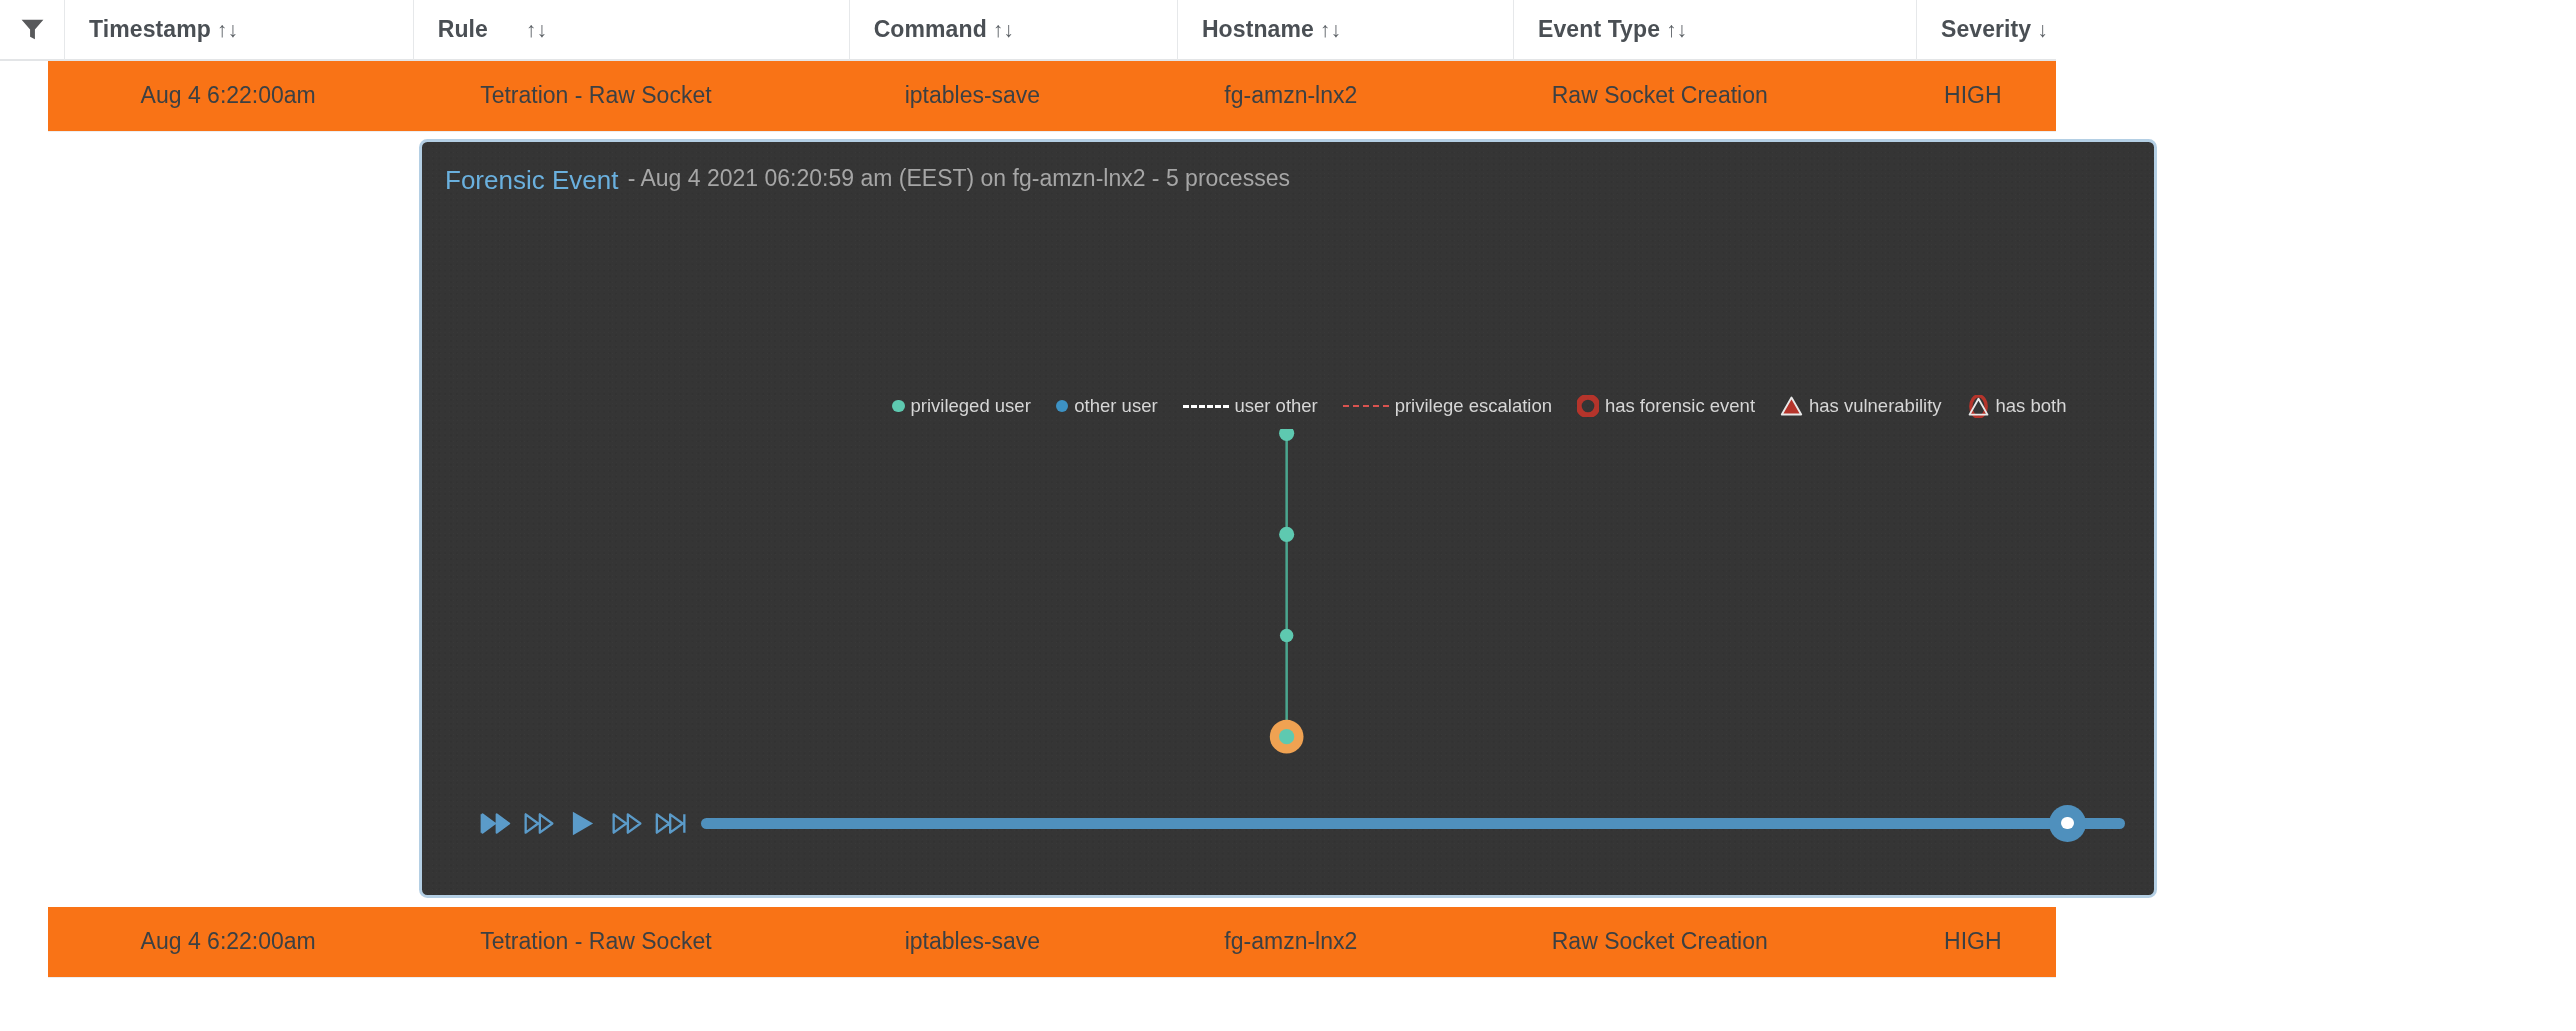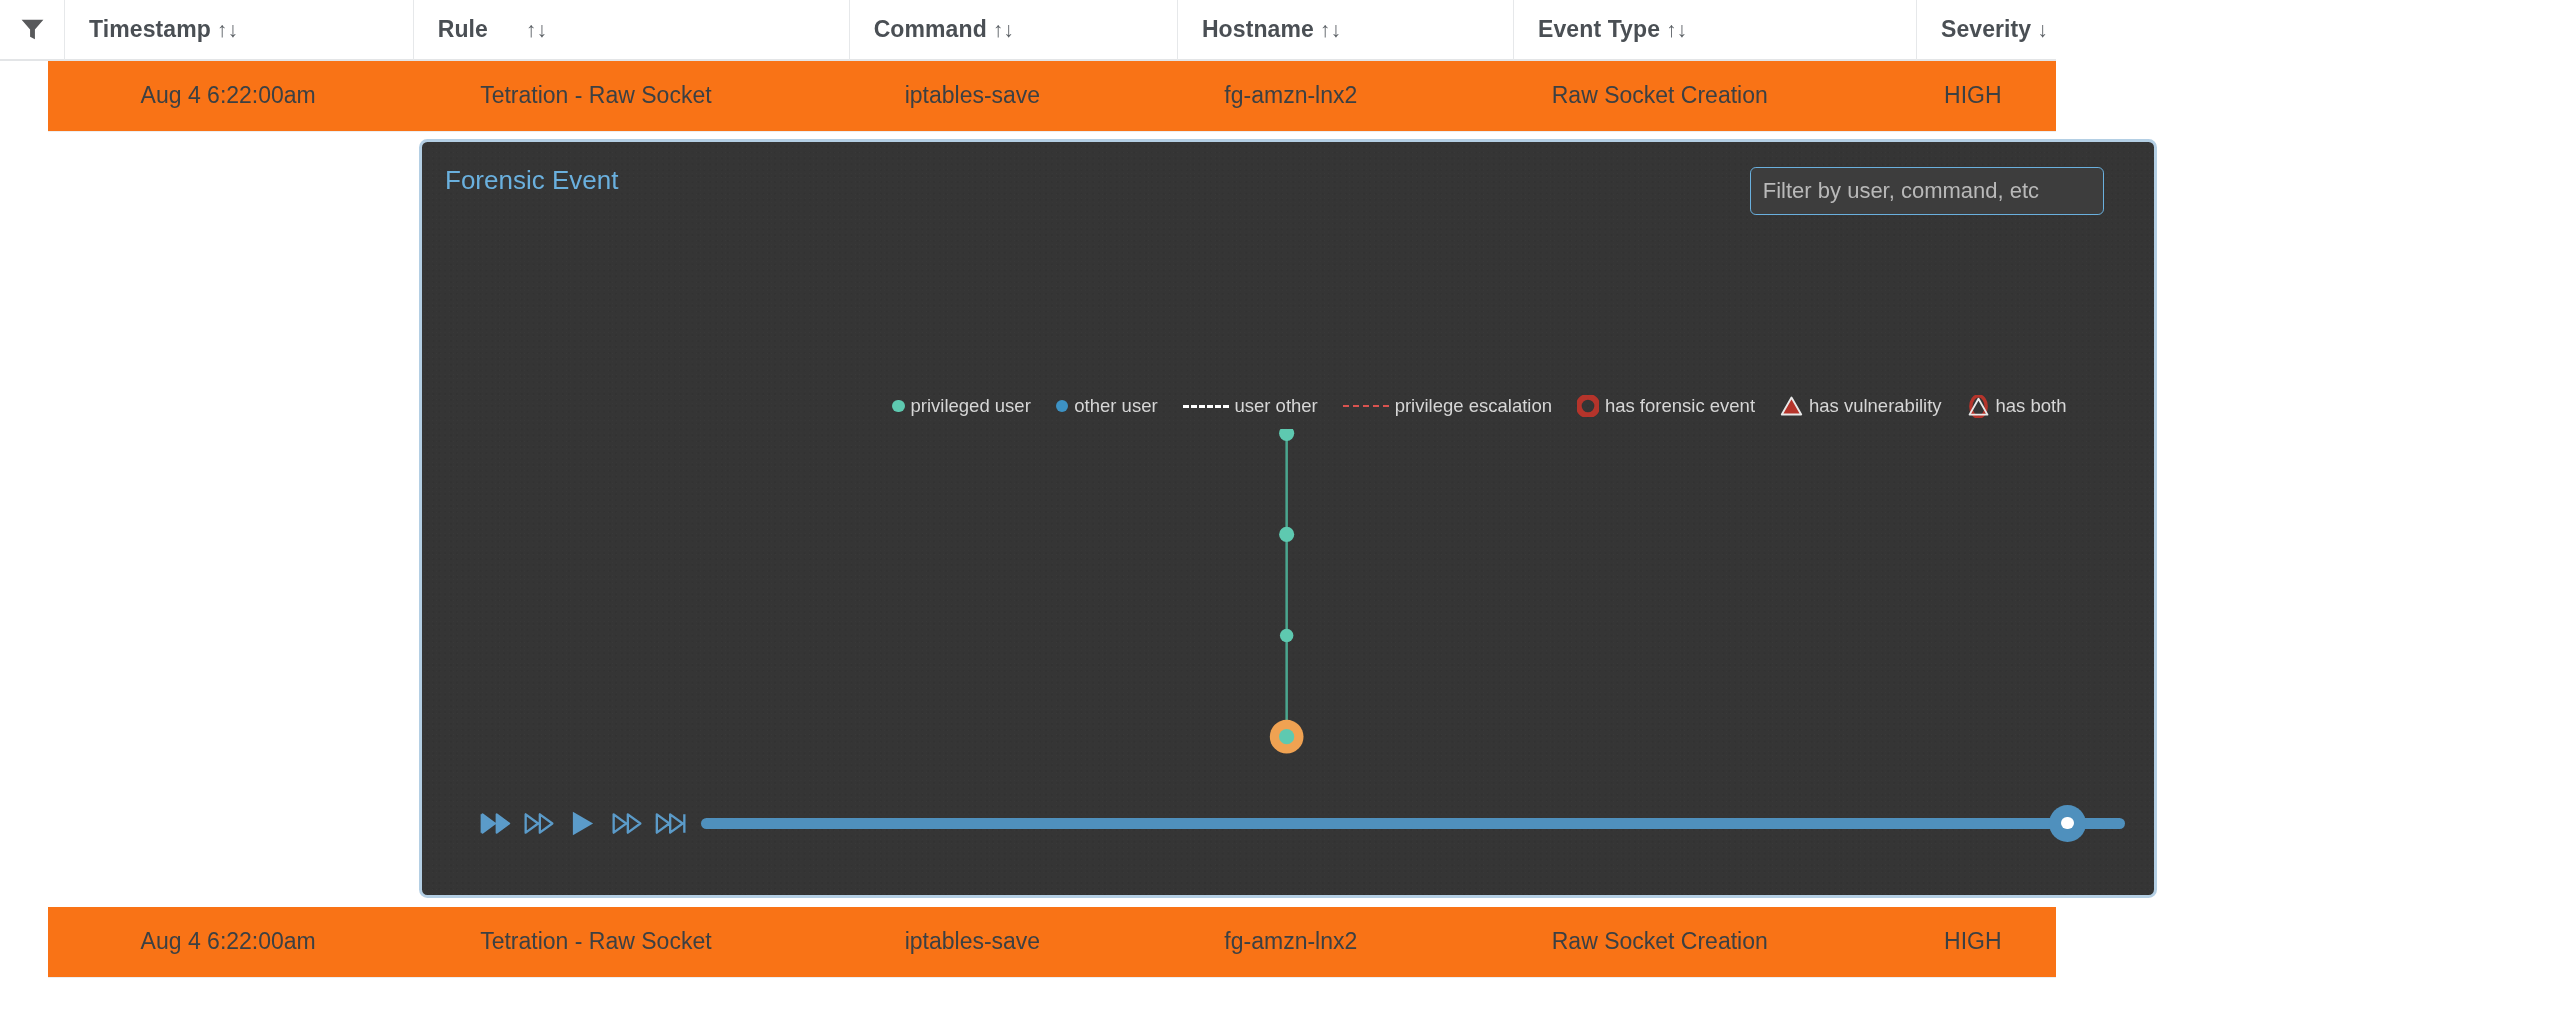--- a/index.html
+++ b/index.html
@@ -278,21 +278,21 @@
     <div class="td col-host">fg-amzn-lnx2</div>
     <div class="td col-etype">Raw Socket Creation</div>
     <div class="td col-sev">HIGH</div>
   </div>
 
   <div class="panel-region">
     <div class="panel">
 
       <div class="panel-header">
         <span class="panel-title">Forensic Event</span>
-        <input class="filter-input" type="text" placeholder="Filter by user, command, etc" style="">
+        <span class="panel-subtitle">- Aug 4 2021 06:20:59 am (EEST) on fg-amzn-lnx2 - 5 processes</span>
       </div>
 
       <div class="legend">
 
         <div class="leg-item">
           <span class="leg-dot" style="background:#5ec9b0"></span>
           <span class="leg-label">privileged user</span>
         </div>
 
         <div class="leg-item">

